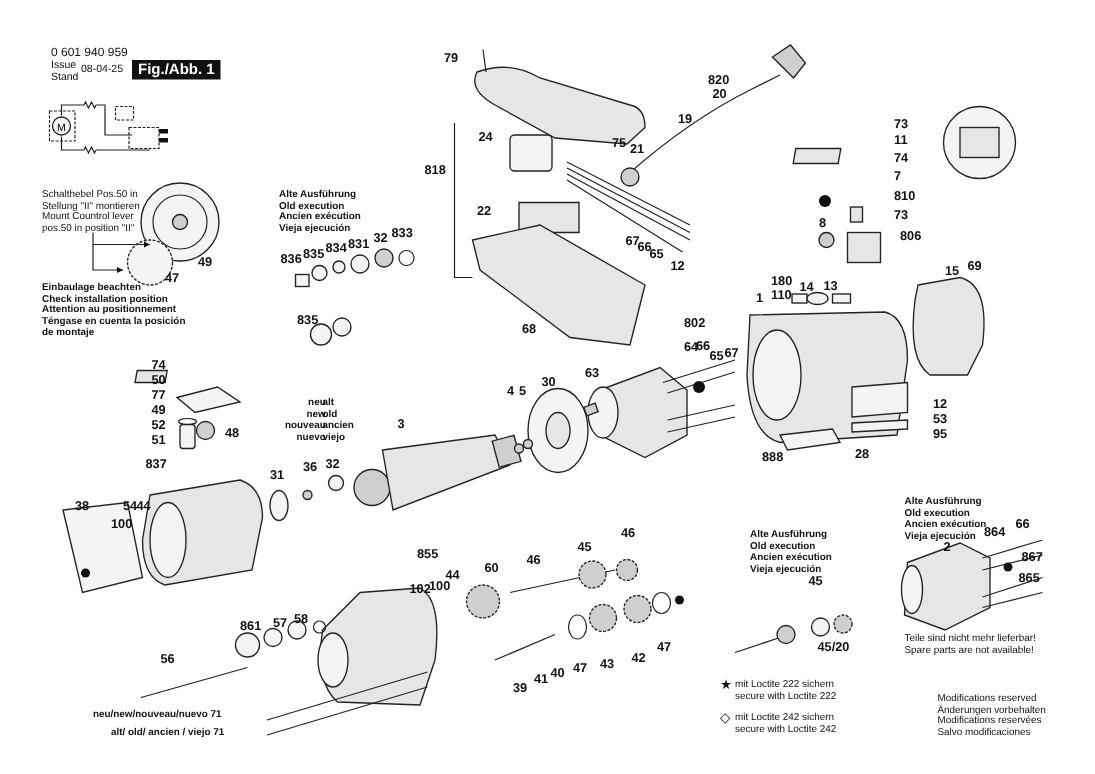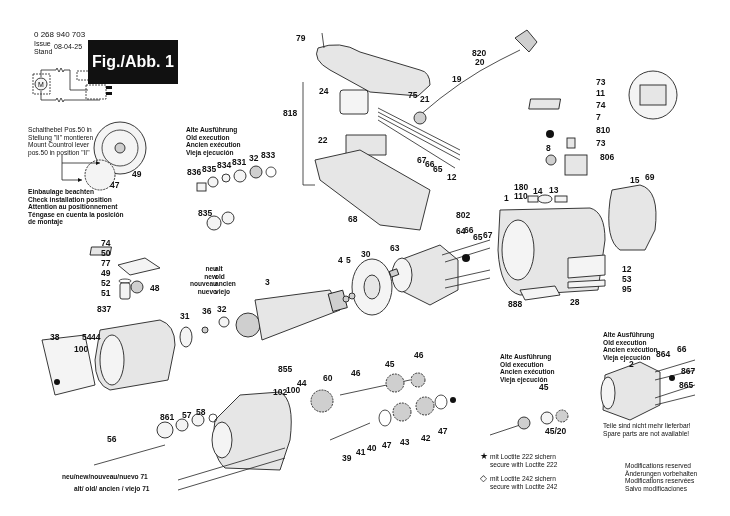--- a/index.html
+++ b/index.html
@@ -7,21 +7,21 @@
   #diagram{position:absolute;left:0;top:0;width:730px;height:516px;}
   .part{fill:#e6e6e6;stroke:#222;stroke-width:0.9;}
   .part2{fill:#cfcfcf;stroke:#222;stroke-width:0.9;}
   .part3{fill:#f4f4f4;stroke:#222;stroke-width:0.9;}
   .ln{fill:none;stroke:#222;stroke-width:0.8;}
   .num{font-family:"Liberation Sans",sans-serif;font-weight:bold;font-size:8.5px;fill:#111;}
   .hdr{position:absolute;font-family:"Liberation Sans",sans-serif;}
   .docno{left:34px;top:30px;font-size:8px;}
   .issue{left:34px;top:40px;font-size:7px;line-height:8px;}
   .issue .date{position:absolute;left:20px;top:3px;white-space:nowrap;}
-  .fig{position:absolute;left:88px;top:40px;background:#111;color:#fff;font-weight:bold;font-size:16px;padding:13px 4px;}
+  .fig{position:absolute;left:88px;top:40px;background:#111;color:#fff;font-weight:bold;font-size:10px;padding:1px 4px;}
   .note{position:absolute;font-size:6.6px;line-height:7.6px;white-space:nowrap;}
   .bold{font-weight:bold;}
   .legend{position:absolute;font-size:6.6px;line-height:7.6px;white-space:nowrap;}
 </style>
 </head>
 <body>
 
 <svg id="diagram" viewBox="0 0 730 516" xmlns="http://www.w3.org/2000/svg">
 
   <g>
@@ -264,21 +264,21 @@
       <text x="539" y="390" class="num">45</text>
       <text x="545" y="434" class="num">45/20</text>
       <text x="629" y="367" class="num">2</text>
       <text x="656" y="357" class="num">864</text>
       <text x="677" y="352" class="num">66</text>
       <text x="681" y="374" class="num">867</text>
       <text x="679" y="388" class="num">865</text>
     </g>
 </svg>
 
-<div class="hdr docno">0 268 940 703</div>
+<div class="hdr docno">0 601 940 959</div>
 <div class="hdr issue">
   <div>Issue</div>
   <div>Stand</div>
   <div class="date">08-04-25</div>
 </div>
 <div class="fig">Fig./Abb. 1</div>
 
 <div class="note" style="left:28px;top:126px;">
   <div>Schalthebel Pos.50 in</div>
   <div>Stellung "II" montieren</div>

